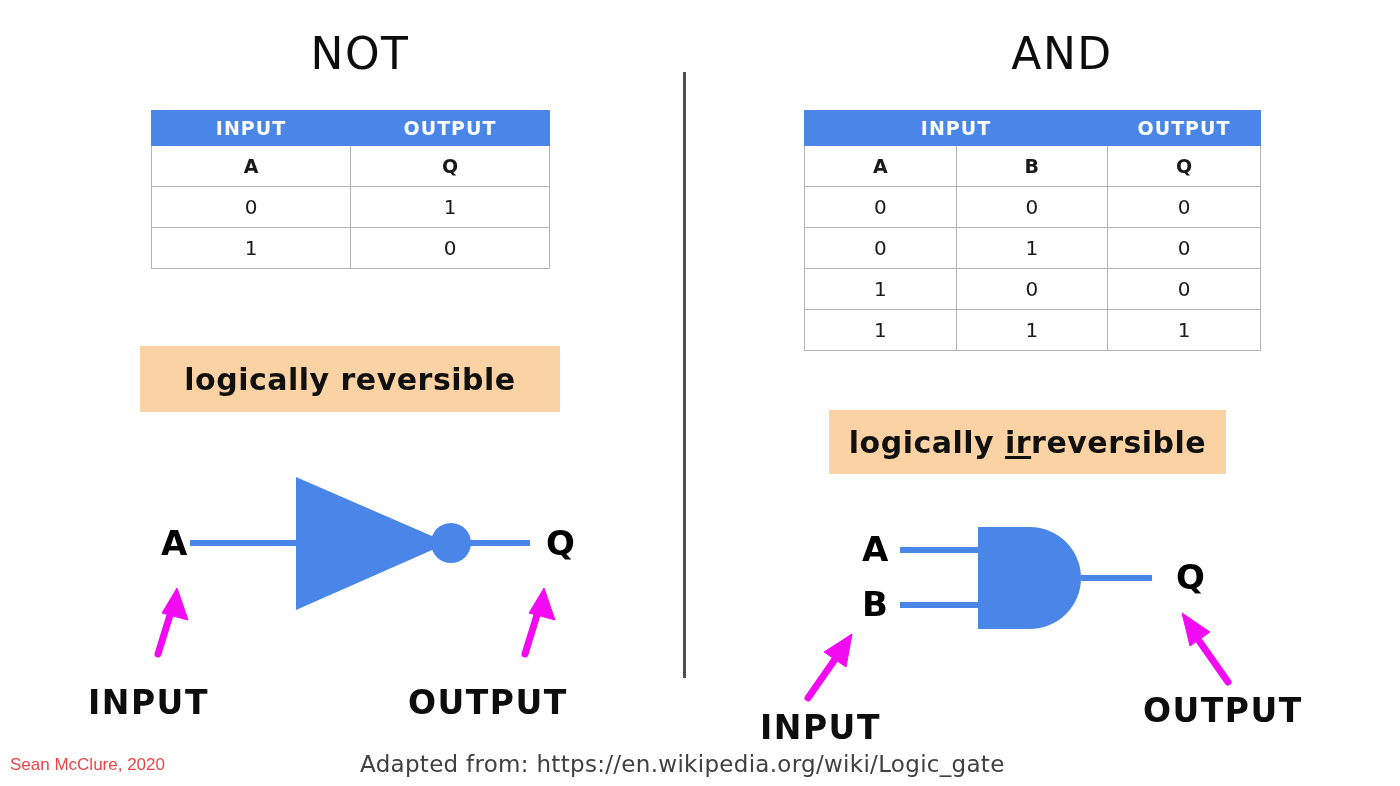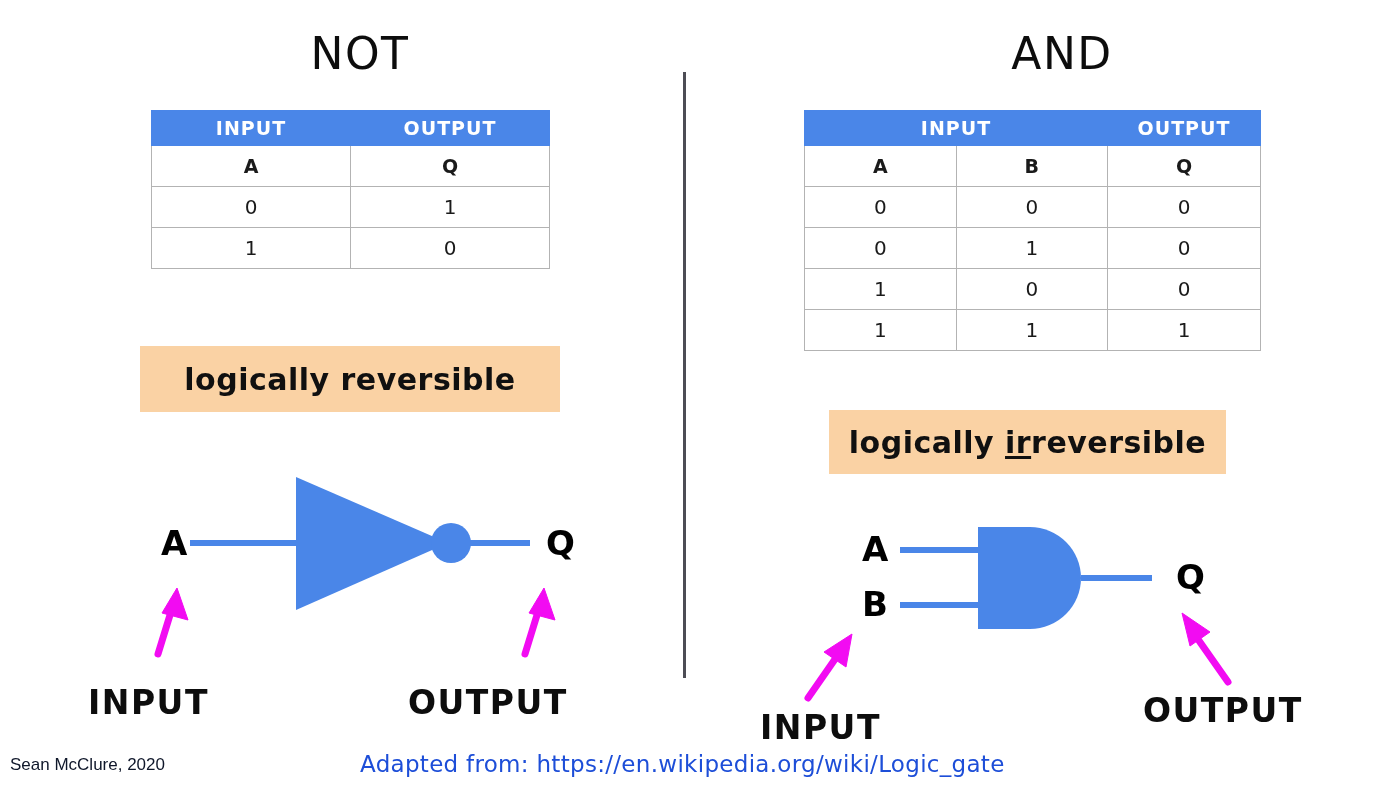--- a/index.html
+++ b/index.html
@@ -105,27 +105,27 @@
   
   .divider {
     background: #4d4d55;
     width: 3px;
   }
 
   
   .credit {
     font-family: "Liberation Sans", sans-serif;
     font-size: 17px;
-    color: #0f172a;
+    color: #ef4444;
     white-space: nowrap;
   }
   .source {
     font-family: "DejaVu Sans", sans-serif;
     font-size: 23px;
-    color: #1d4ed8;
+    color: #404040;
     white-space: nowrap;
     letter-spacing: 0.3px;
   }
 
   svg { display: block; overflow: visible; }
 </style>
 </head>
 <body>
 
 <div class="abs divider" style="left:683px; top:72px; height:606px;"></div>

